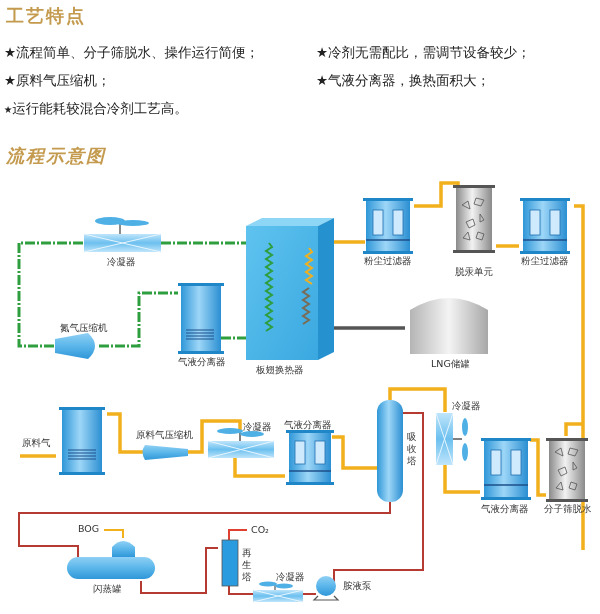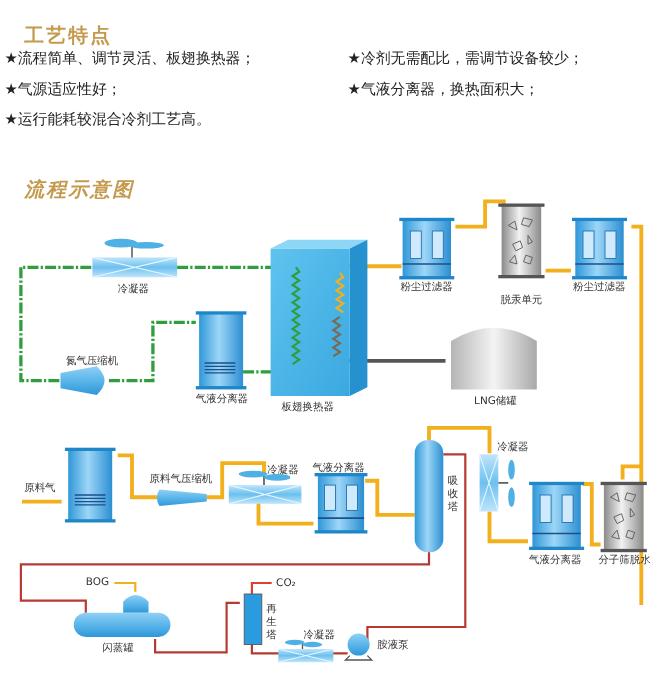--- a/index.html
+++ b/index.html
@@ -1,30 +1,30 @@
 <!DOCTYPE html>
 <html><head>
 <meta charset="utf-8">
 <style>
   html, body { margin:0; padding:0; background:#ffffff; }
   body { width:600px; height:614px; position:relative; overflow:hidden; font-family:"DejaVu Sans", sans-serif; }
-  .heading { position:absolute; left:6px; font-size:18px; font-weight:bold; color:#c49a4e; letter-spacing:2px; margin:16px; }
+  .heading { position:absolute; left:6px; font-size:18px; font-weight:bold; color:#c49a4e; letter-spacing:2px; margin:0; }
   .feat { position:absolute; font-size:13.5px; color:#222; white-space:nowrap; }
   svg#diagram { position:absolute; left:0; top:170px; }
   .lbl { font-size:9.5px; fill:#333; font-family:"DejaVu Sans", sans-serif; }
 </style>
 </head>
 <body>
 
 <h1 class="heading" style="top:4px;">工艺特点</h1>
-<div class="feat" style="left:4px;top:44px;">★流程简单、调节灵活、板翅换热器；</div>
+<div class="feat" style="left:4px;top:44px;">★流程简单、分子筛脱水、操作运行简便；</div>
 <div class="feat" style="left:316px;top:44px;">★冷剂无需配比，需调节设备较少；</div>
-<div class="feat" style="left:4px;top:72px;">★气源适应性好；</div>
+<div class="feat" style="left:4px;top:72px;">★原料气压缩机；</div>
 <div class="feat" style="left:316px;top:72px;">★气液分离器，换热面积大；</div>
-<div class="feat" style="left:4px;top:100px;">★运行能耗较混合冷剂工艺高。</div>
+<div class="feat" style="left:4px;top:100px;font-family:Liberation Mono, monospace;">★运行能耗较混合冷剂工艺高。</div>
 <h1 class="heading" style="top:144px;font-style:italic;">流程示意图</h1>
 
 <svg id="diagram" width="600" height="444" viewBox="0 170 600 444">
   <defs>
     <linearGradient id="vess" x1="0" x2="1" y1="0" y2="0">
       <stop offset="0" stop-color="#2f97d8"></stop>
         <stop offset="0.45" stop-color="#9dd6f7"></stop>
         <stop offset="1" stop-color="#2b8fd2"></stop>
     </linearGradient>
     <linearGradient id="hvess" x1="0" x2="0" y1="0" y2="1">

